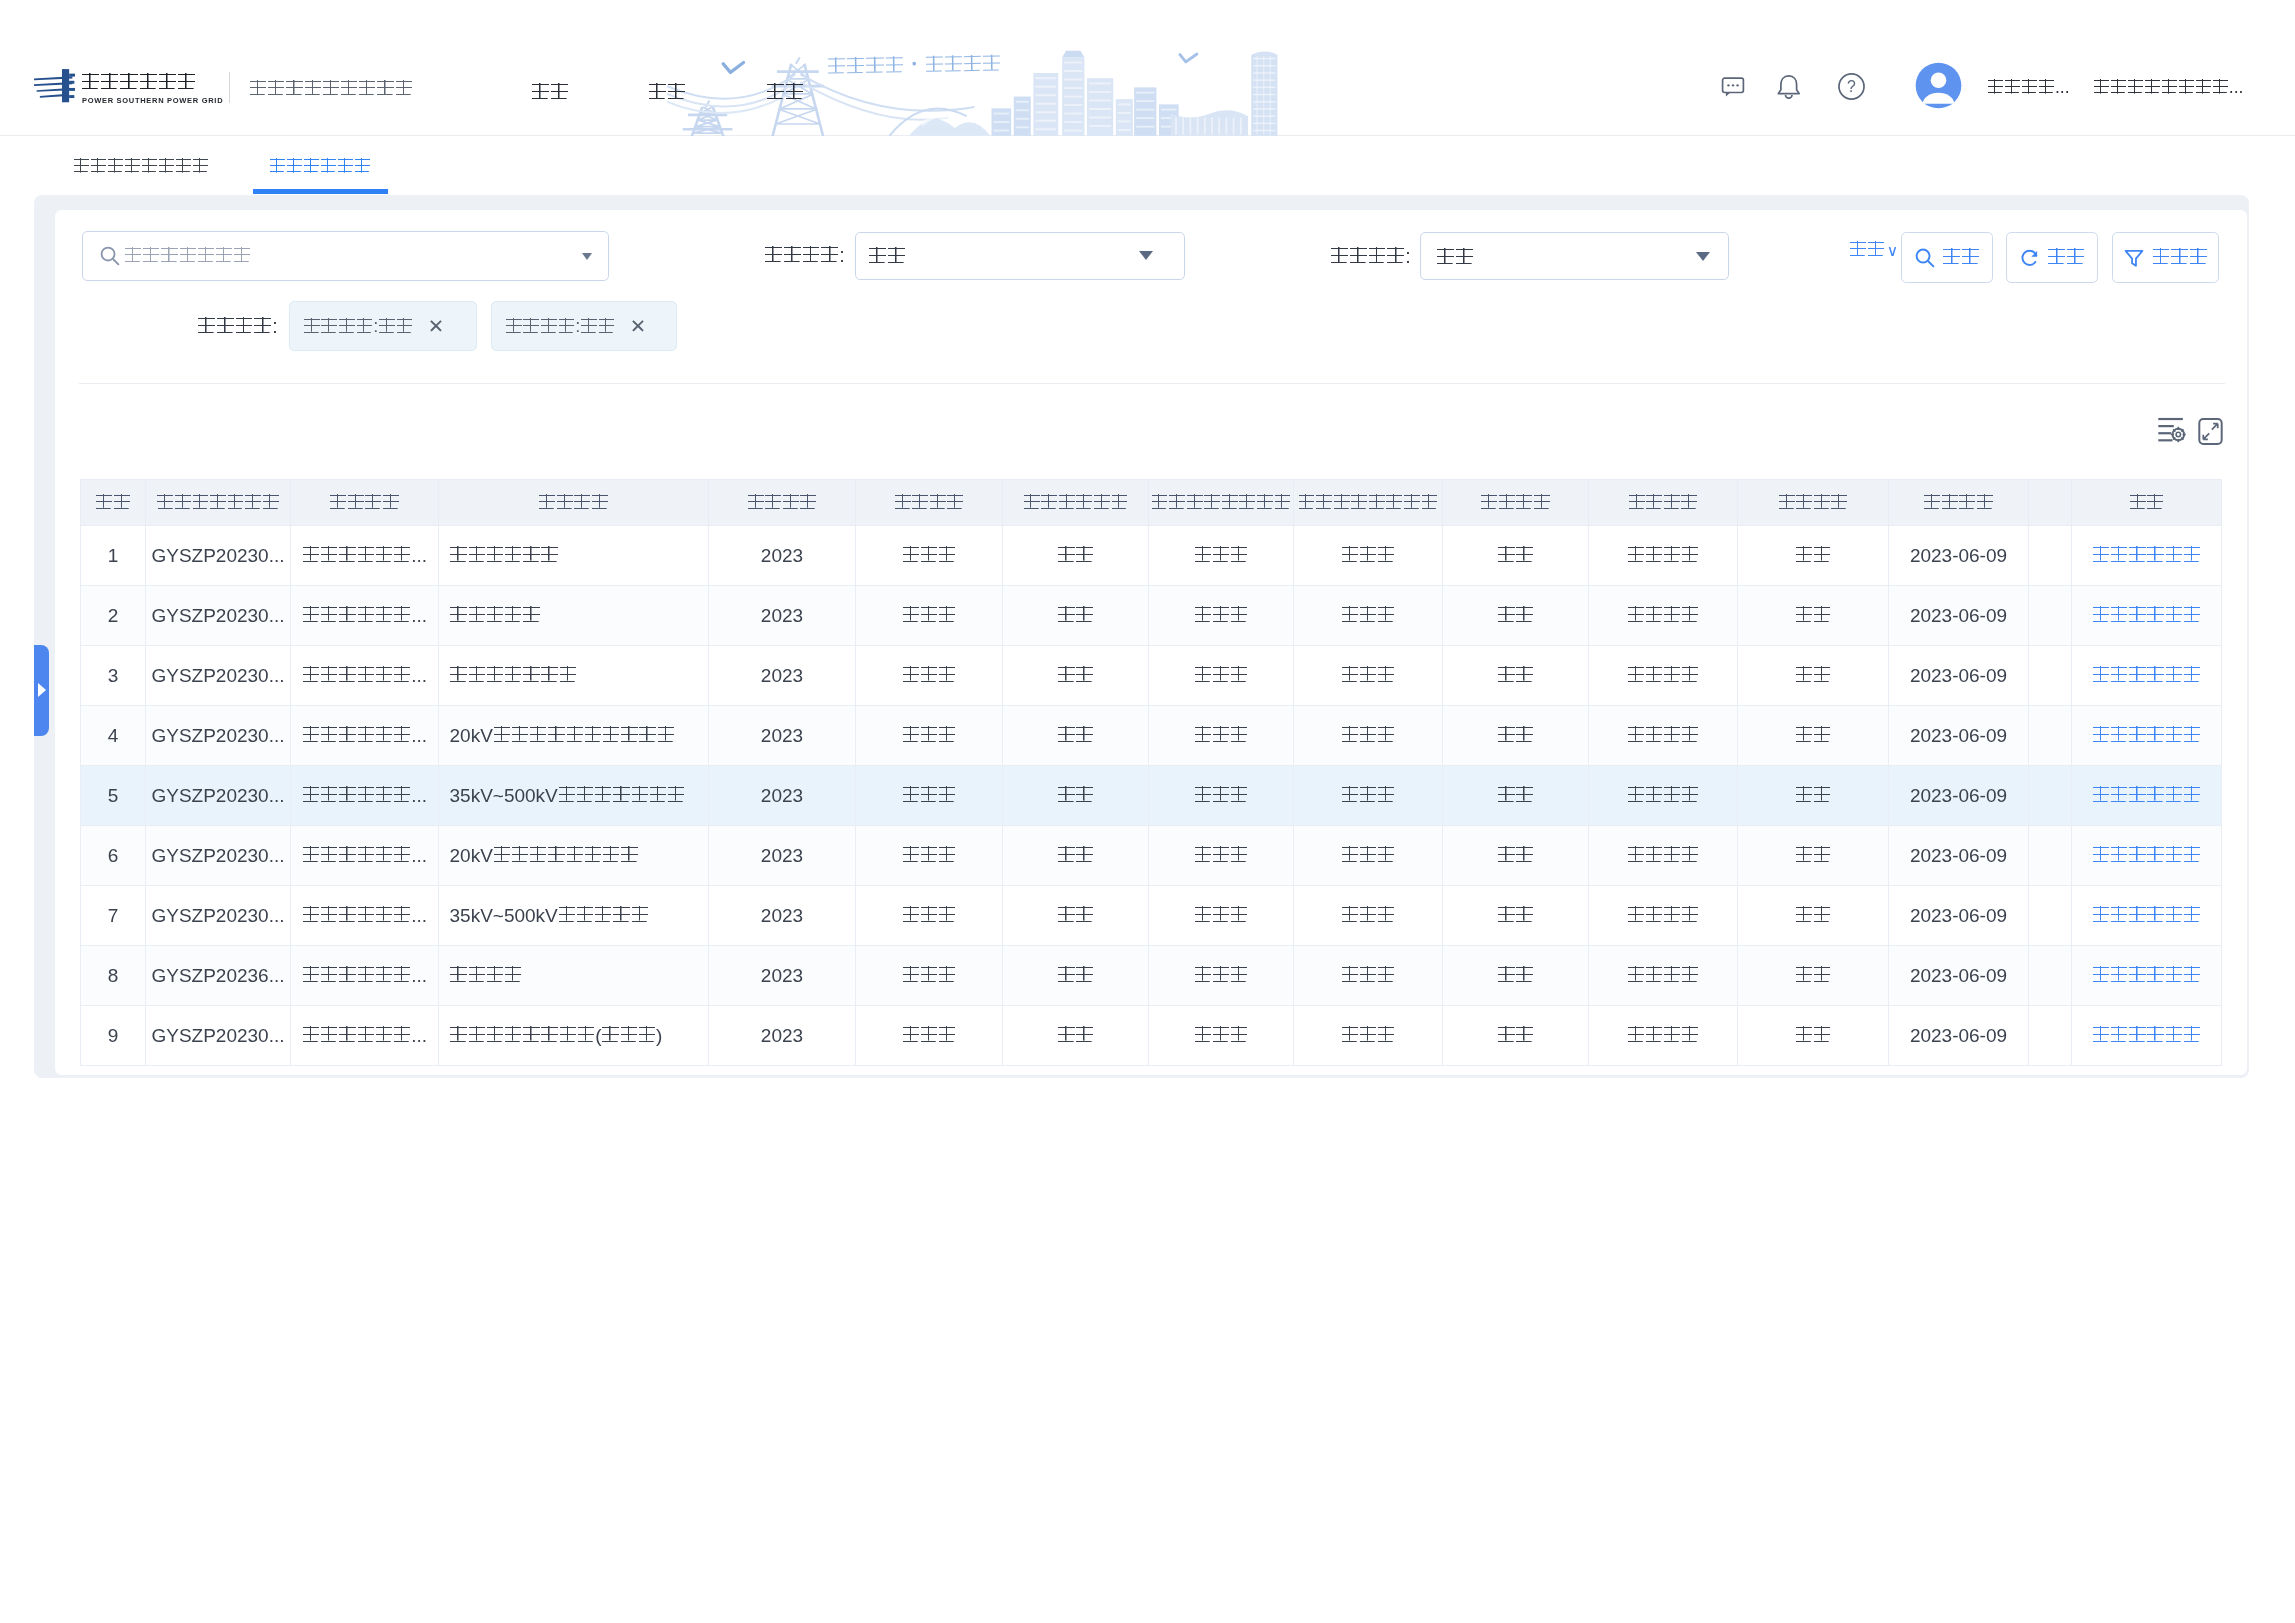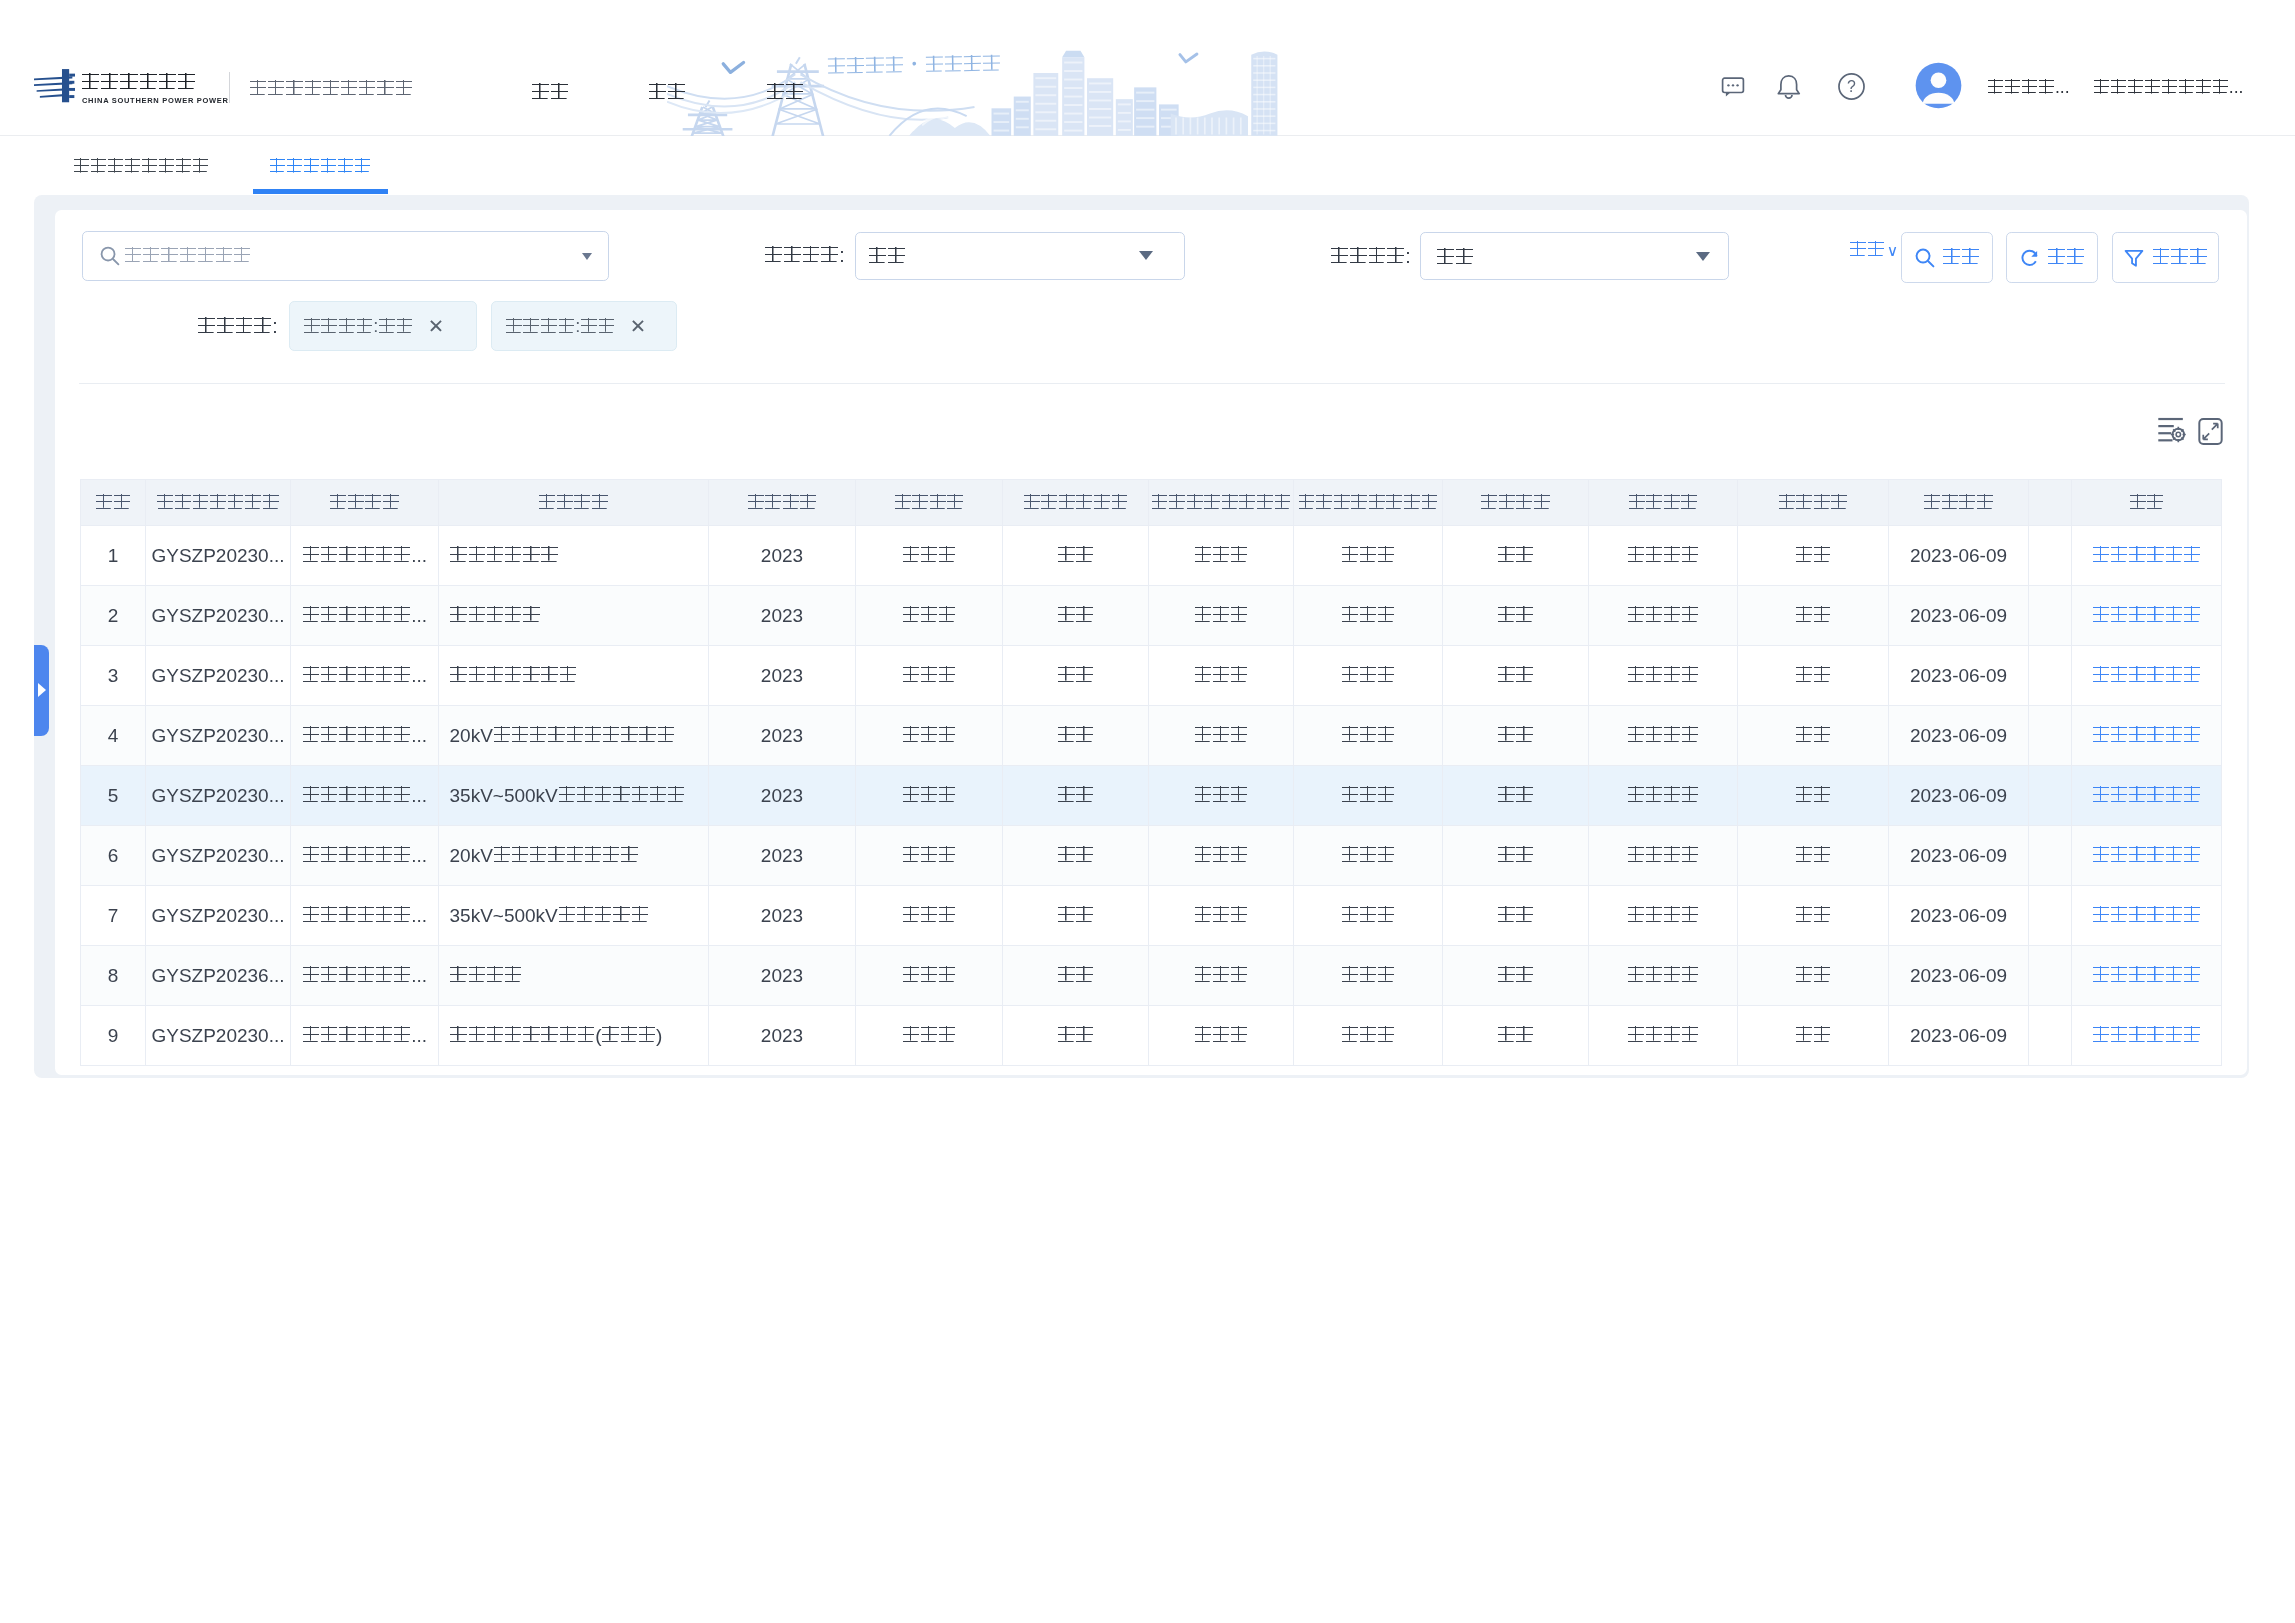--- a/index.html
+++ b/index.html
@@ -172,21 +172,21 @@
       <path d="M0 47 L118 40 l0 7 L0 52 z" fill="#26508e"></path>
       <path d="M8 65 L112 58 l0 7 L8 70 z" fill="#26508e"></path>
       <path d="M18 83 L104 76 l0 7 L18 88 z" fill="#26508e"></path>
       <rect x="86" y="0" width="22" height="102" fill="#26508e"></rect>
       <rect x="108" y="14" width="18" height="9" fill="#26508e"></rect>
       <rect x="108" y="36" width="16" height="9" fill="#26508e"></rect>
       <rect x="108" y="58" width="18" height="9" fill="#26508e"></rect>
       <rect x="108" y="80" width="16" height="9" fill="#26508e"></rect>
     </svg>
 <div id="logoTxt"><i class="c"></i><i class="c"></i><i class="c"></i><i class="c"></i><i class="c"></i><i class="c"></i></div>
-<div id="logoEn">CHINA SOUTHERN POWER POWER</div>
+<div id="logoEn">POWER SOUTHERN POWER GRID</div>
 <div id="vdiv"></div>
 <div id="plat"><i class="c"></i><i class="c"></i><i class="c"></i><i class="c"></i><i class="c"></i><i class="c"></i><i class="c"></i><i class="c"></i><i class="c"></i></div>
 <div class="nav" style="left:531px"><i class="c"></i><i class="c"></i></div>
 <div class="nav" style="left:648px"><i class="c"></i><i class="c"></i></div>
 <div class="nav" style="left:766px"><i class="c"></i><i class="c"></i></div>
 <div class="abs" style="left:827px;top:54px;font-size:20px;color:#8fb4e2;transform:rotate(-1deg)"><i class="c"></i><i class="c"></i><i class="c"></i><i class="c"></i><span style="margin:0 7.9px;font-size:8.5px;vertical-align:5.9px">●</span><i class="c"></i><i class="c"></i><i class="c"></i><i class="c"></i></div>
 <svg class="ico" style="left:1720px;top:73px" width="26" height="26" viewBox="0 0 40 40">
       <rect x="4" y="8" width="32" height="22" rx="3" stroke="#5b6678" stroke-width="2.6" fill="none"></rect>
       <path d="M9 30 v6 l7 -6" fill="#5b6678"></path>
       <circle cx="13" cy="19" r="1.8" fill="#5b6678"></circle>

